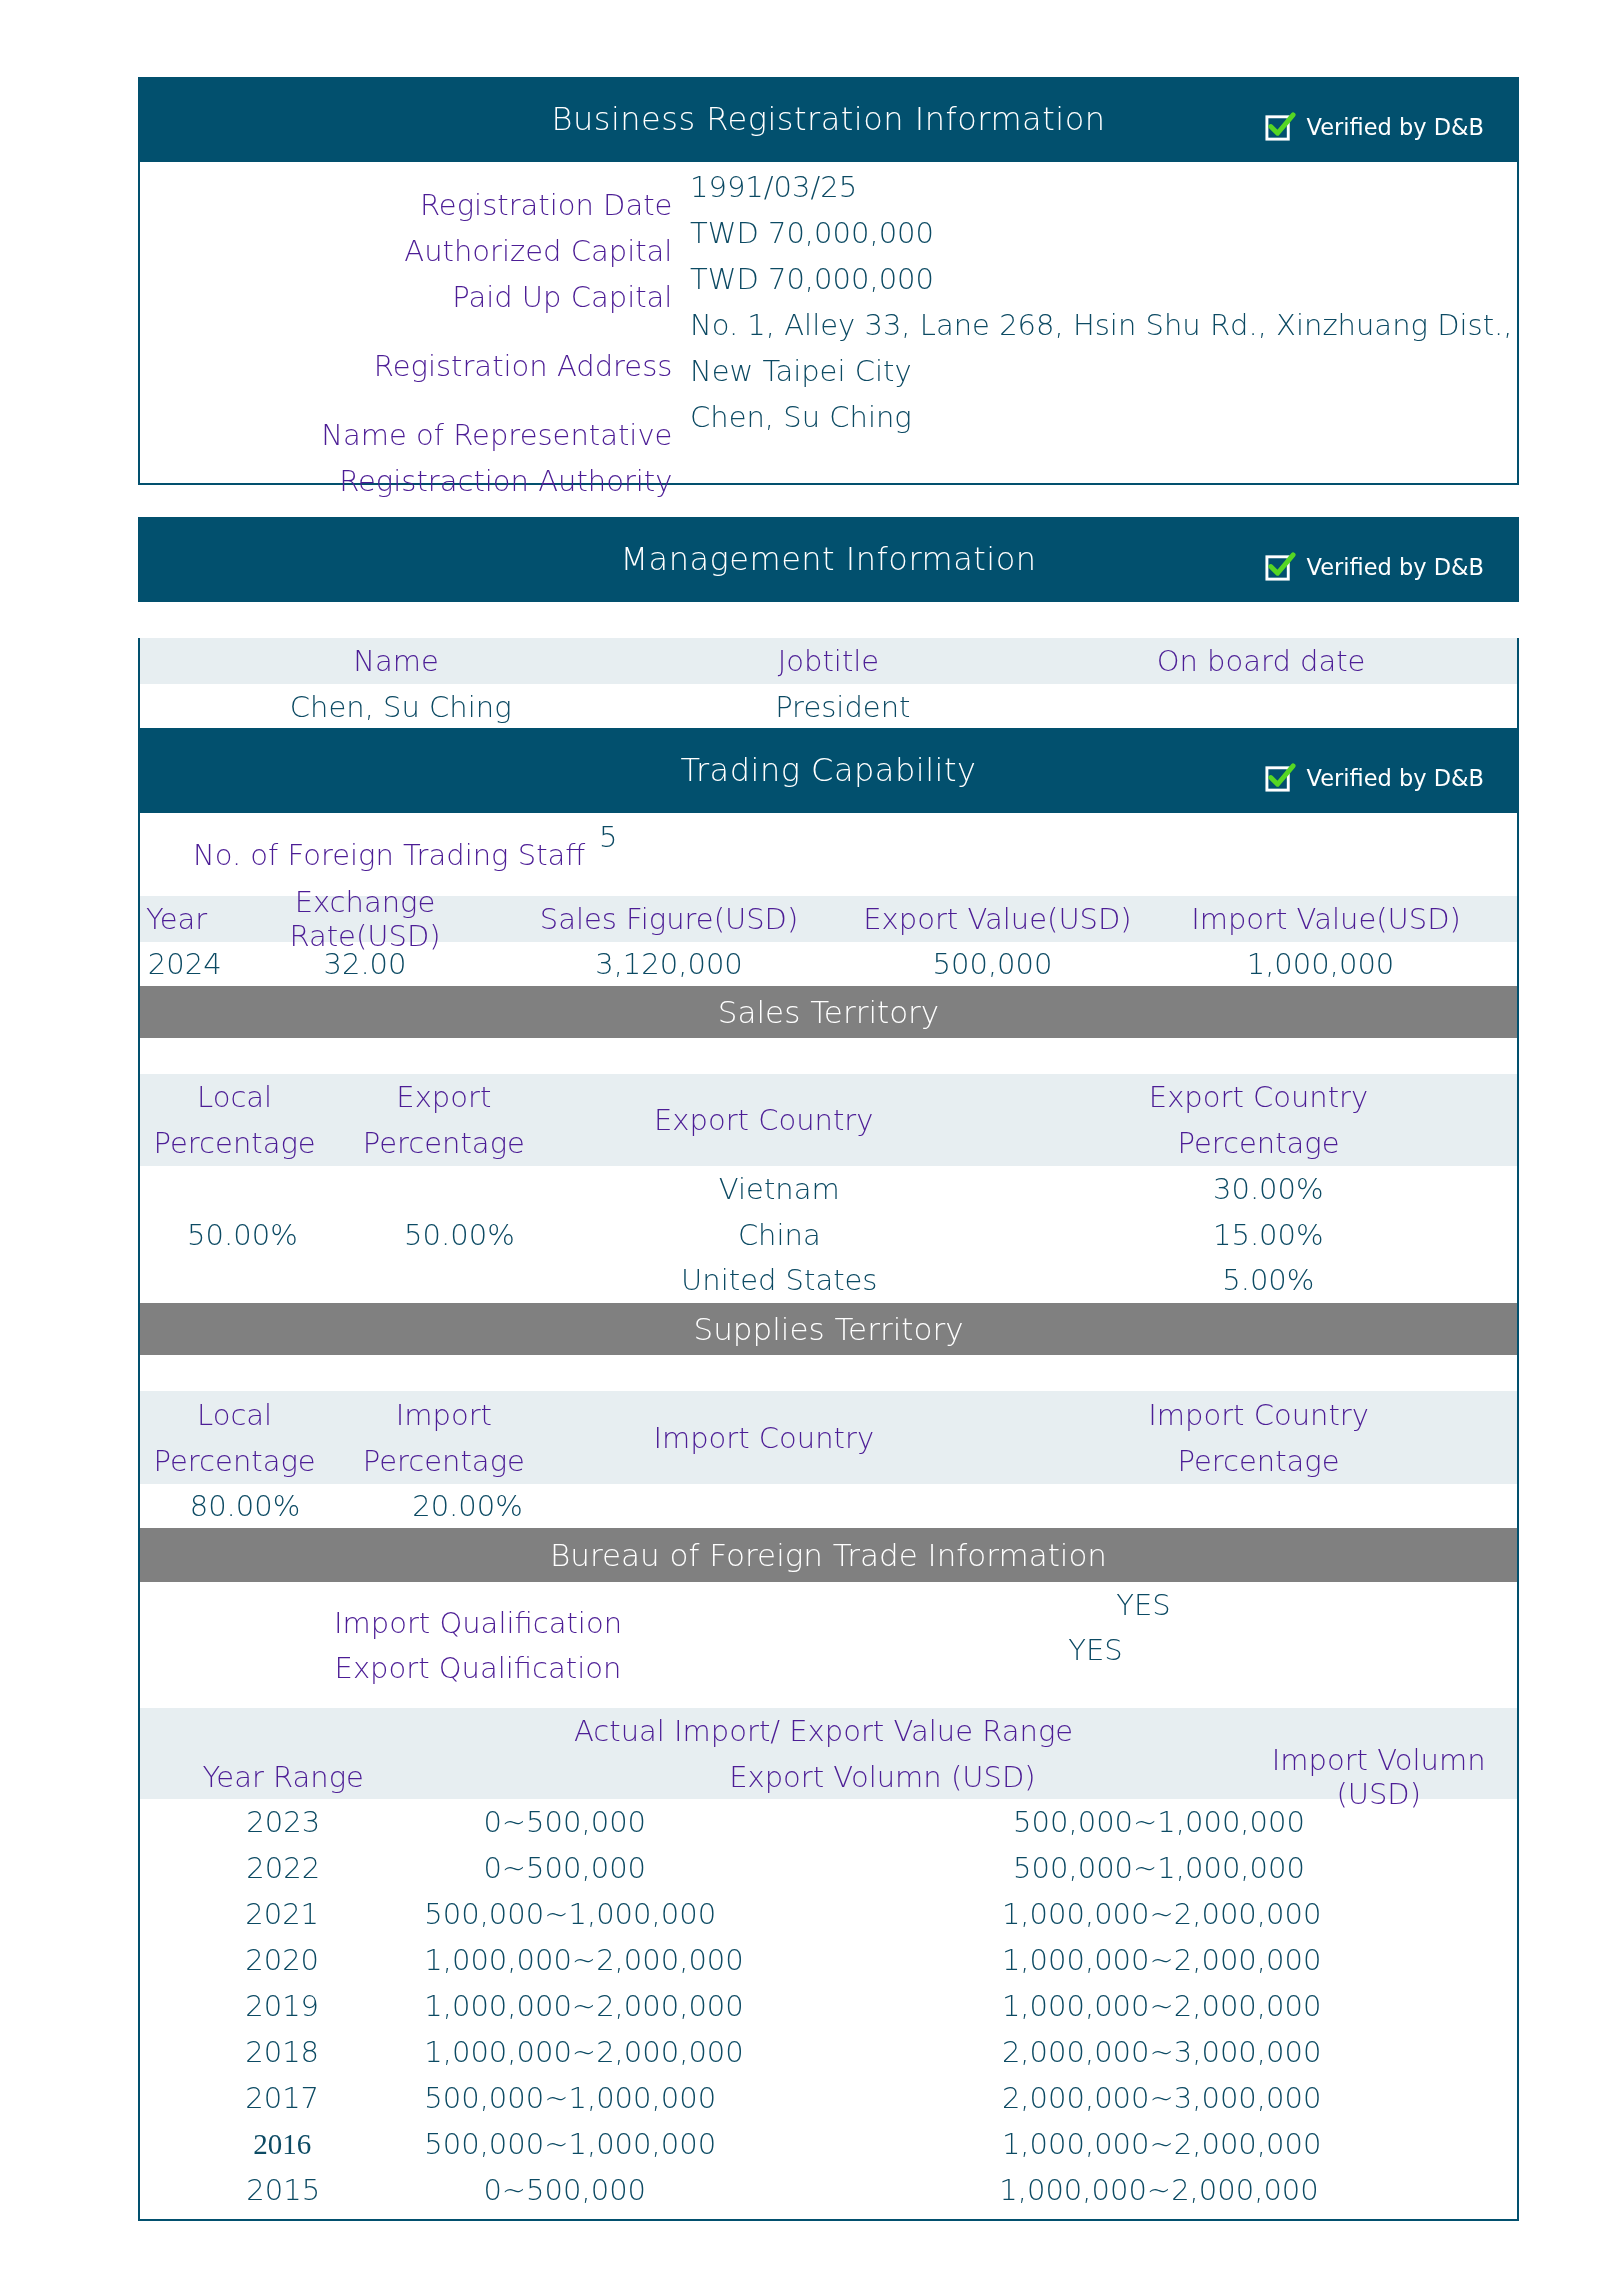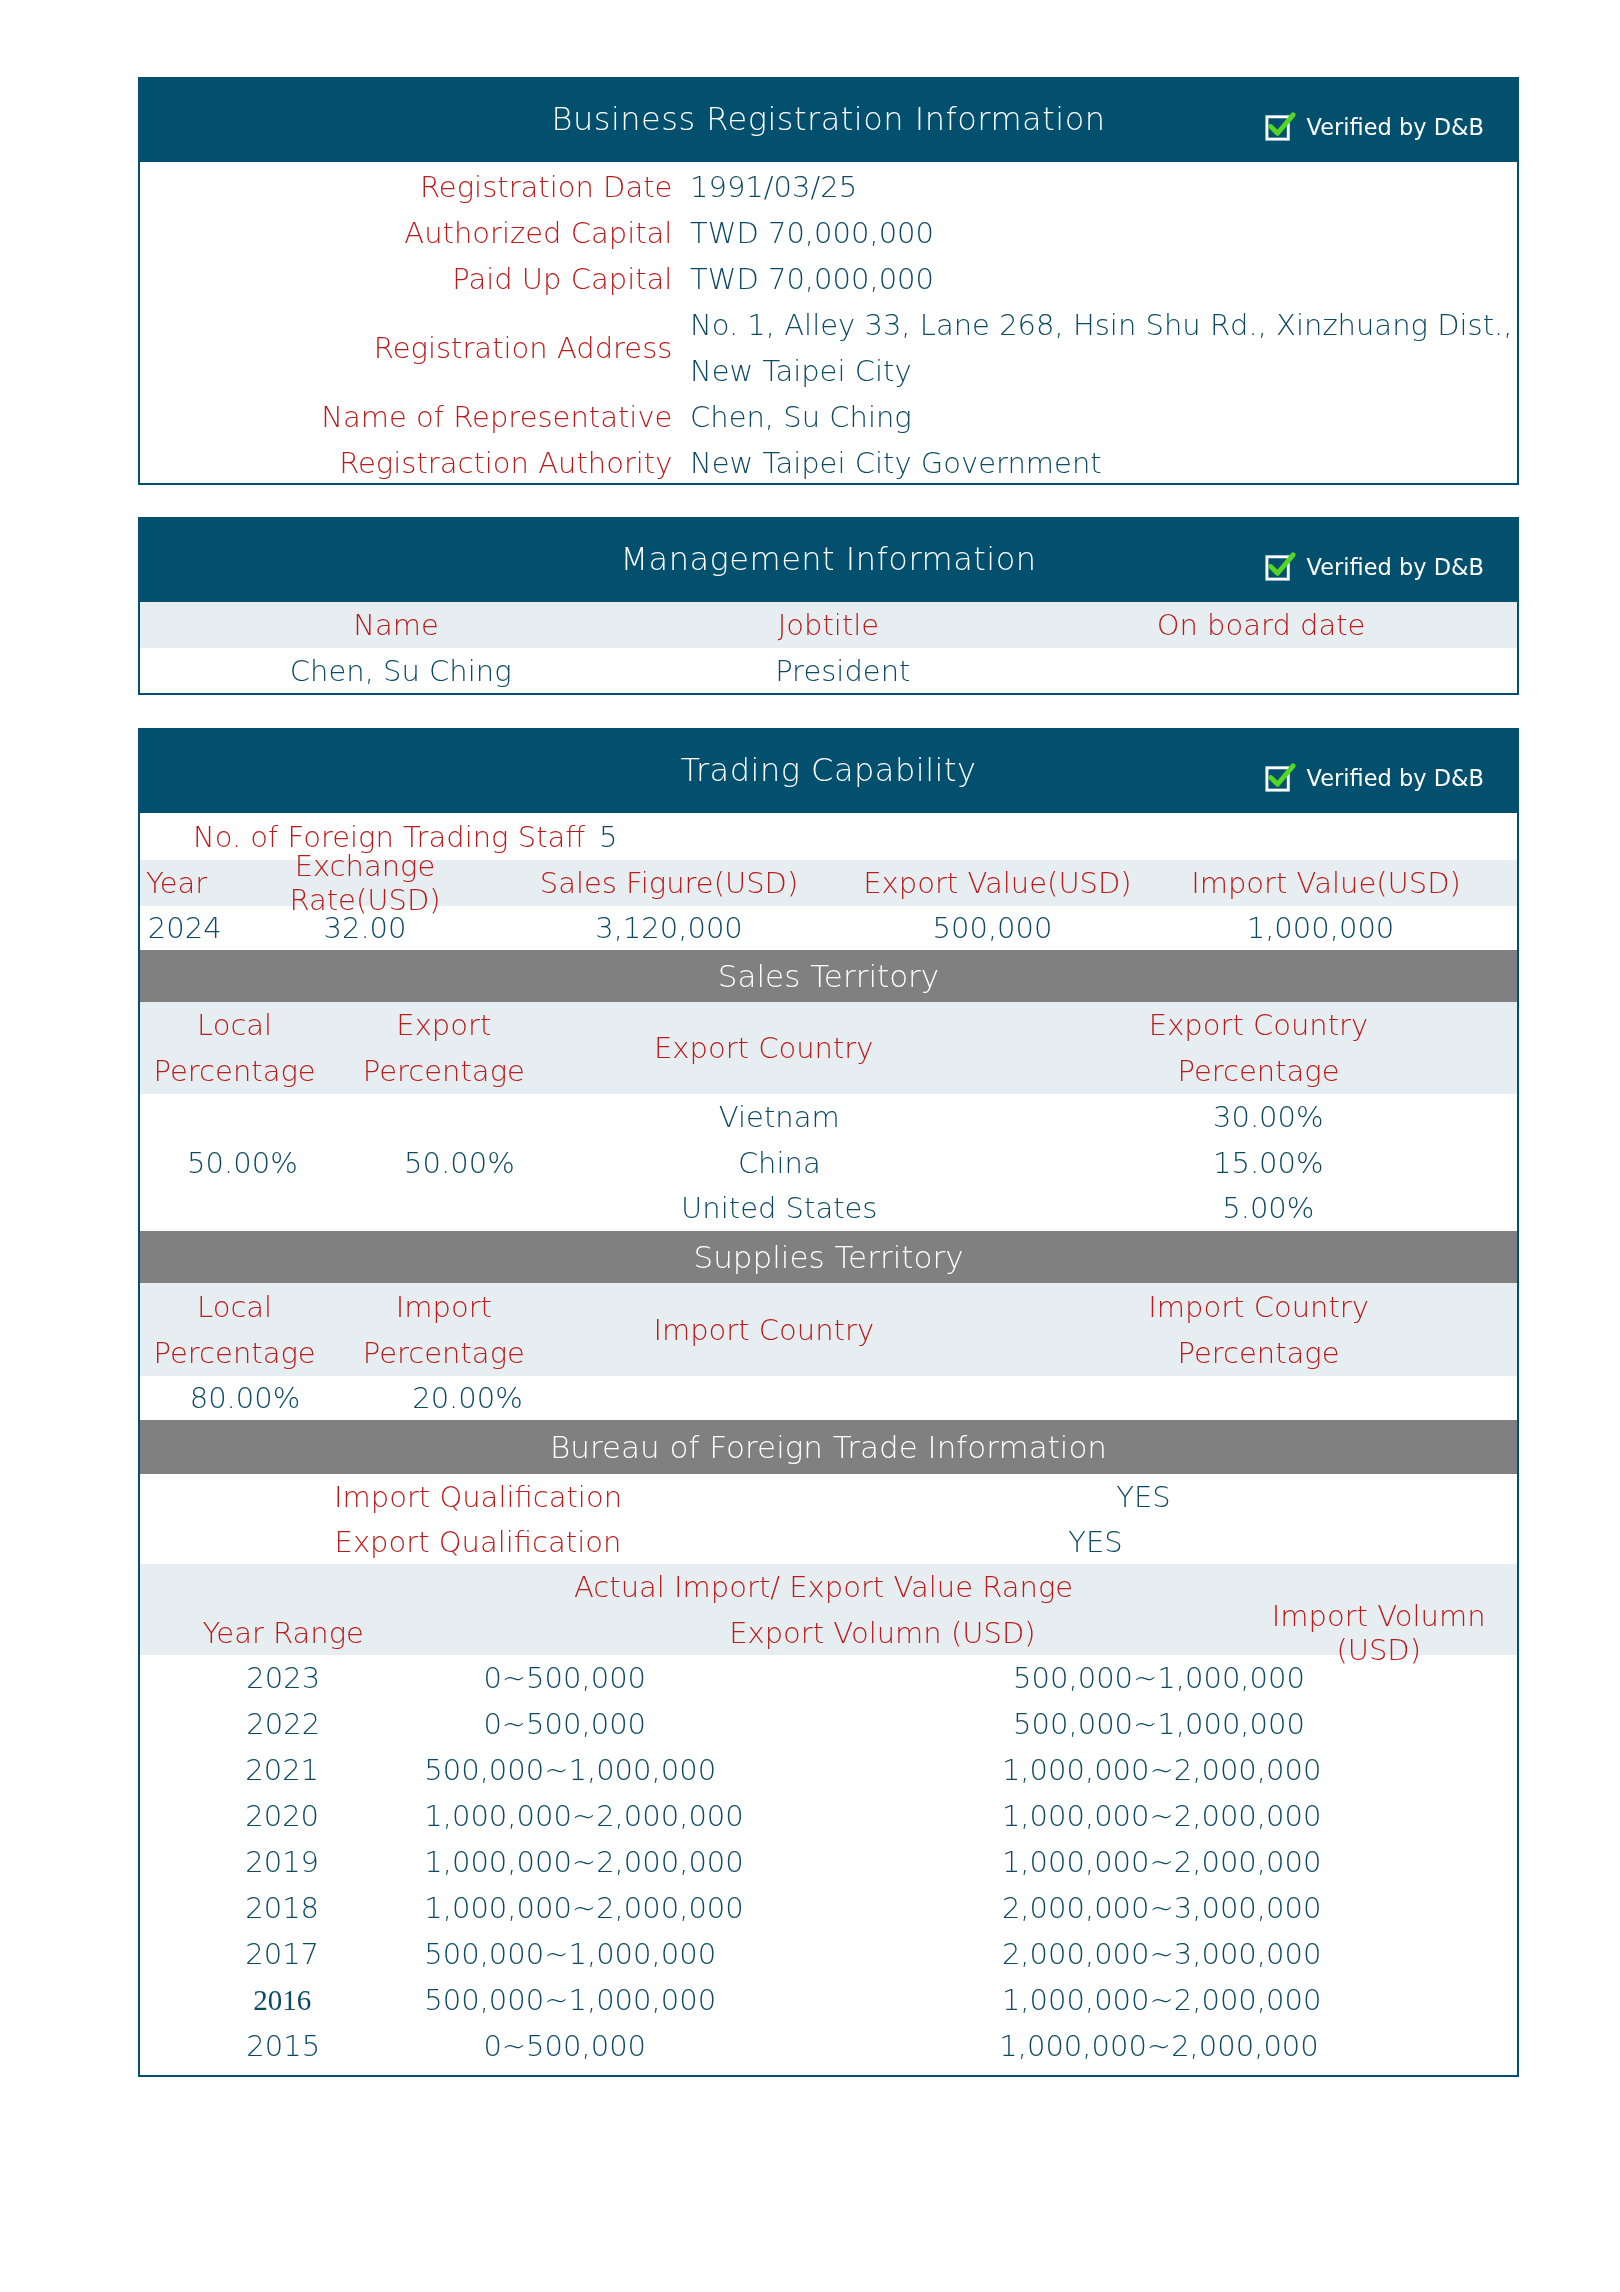--- a/index.html
+++ b/index.html
@@ -3,21 +3,21 @@
 <meta charset="utf-8">
 <style>
   html, body { margin:0; padding:0; background:#ffffff; }
   body { width:1620px; height:2293px; position:relative; font-family:"DejaVu Sans", sans-serif; overflow:hidden; }
   .panel { position:absolute; left:102px; width:1417px; box-sizing:border-box;padding-left:36px; }
   .panel-header { position:relative; height:85px; background:#02506e; color:#ffffff; }
   .panel-title { position:absolute; left:0; right:0; top:0; height:85px; line-height:85px; text-align:center; font-size:32px; font-weight:300; letter-spacing:0.5px; }
   .verified { position:absolute; right:35px; top:33px; height:33px; display:flex; align-items:center; gap:9.8px; font-size:22.5px; color:#ffffff; }
   .verified svg { width:33px; height:33px; display:block; }
   .panel-body { border:2.9px solid #02506e; border-top:none; background:#fff; }
-  .lbl { color:#b91c1c; }
+  .lbl { color:#4c1d95;margin-top:36px; }
   .val { color:#0c4a63; }
   .f30 { font-size:29px; font-weight:300; }
 
   
   .kv-row { display:flex; align-items:center; }
   .kv-row .k { width:550px; text-align:right; padding-right:17.6px; box-sizing:border-box; }
   .kv-row .v { flex:1; }
   .kv-single { height:46px; }
   .kv-double { height:92px; }
   .kv-double .v { line-height:46px; }
@@ -65,21 +65,20 @@
         <div>No. 1, Alley 33, Lane 268, Hsin Shu Rd., Xinzhuang Dist.,</div>
         <div>New Taipei City</div>
       </div>
     </div>
     <div class="kv-row kv-single">
       <div class="k lbl">Name of Representative</div>
       <div class="v val">Chen, Su Ching</div>
     </div>
     <div class="kv-row kv-single">
       <div class="k lbl">Registraction Authority</div>
-      <div class="v val">New Taipei City Government</div>
     </div>
   </div>
 </section>
 
 <section class="panel" style="top:517px;">
   <div class="panel-header">
     <div class="panel-title">Management Information</div>
     <div class="verified">
       <svg viewBox="0 0 34 34">
           <rect x="3" y="7" width="22" height="23" fill="none" stroke="#ffffff" stroke-width="3"></rect>

